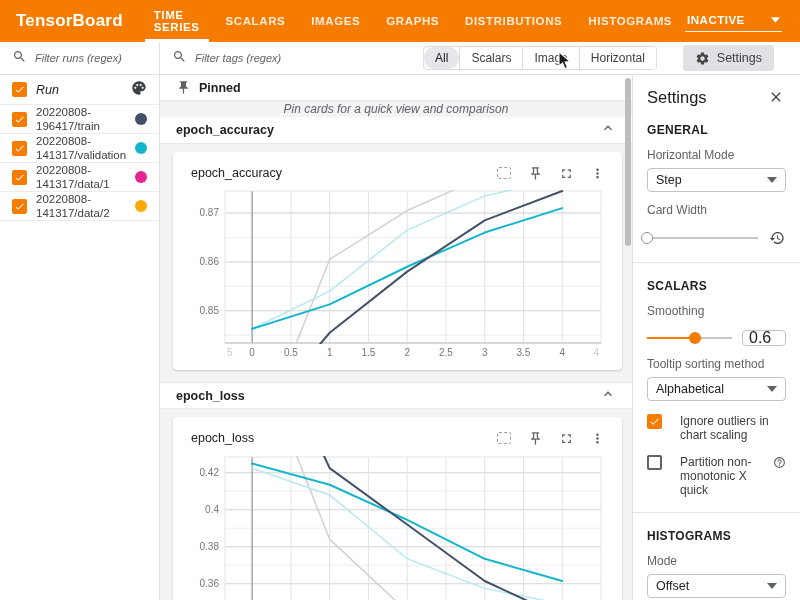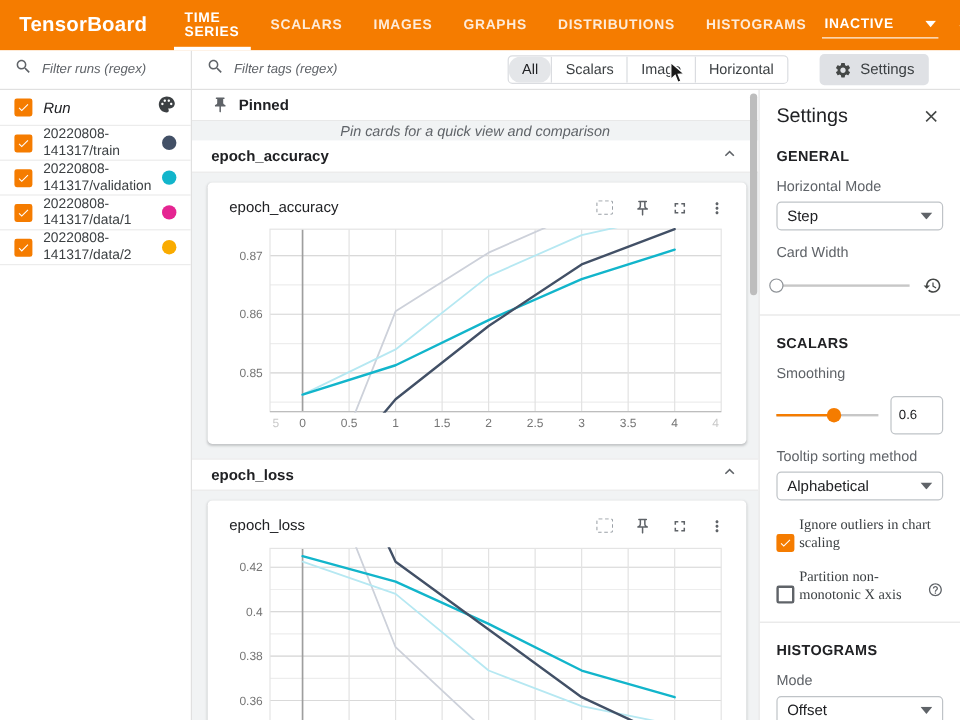--- a/index.html
+++ b/index.html
@@ -84,22 +84,22 @@
   .sel-val { flex:1; font-size:12.5px; color:#202124; }
   .sel svg { fill:#5f6368; }
   .slider-row { display:flex; align-items:center; margin:12px 14px 0 14px; gap:10px; }
   .slider { position:relative; height:12px; flex:1; cursor:pointer; }
   .sl-track { position:absolute; left:0; right:0; top:5px; height:2px; background:#c7c7c7; }
   .sl-fill { position:absolute; left:0; top:5px; height:2px; background:#f57c00; }
   .sl-thumb { position:absolute; top:0; width:12px; height:12px; border-radius:50%; background:#f57c00; }
   .sl-thumb.hollow { background:#fff; border:1.5px solid #8f9398; }
   .reset-btn { width:18px; height:18px; flex:none; display:flex; align-items:center; justify-content:center; cursor:pointer; }
   .reset-btn svg { fill:#444746; }
-  .num-input { width:44px; height:32px; border:1px solid #bfc3c7; border-radius:4px; font-size:11px; color:#202124; padding:0 6px; font-family:inherit; outline:none; }
-  .check-row { display:flex; align-items:flex-end; gap:4px; margin:13px 14px 0 14px;font-family:Liberation Serif, serif; }
+  .num-input { width:44px; height:16px; border:1px solid #bfc3c7; border-radius:4px; font-size:16px; color:#202124; padding:0 6px; font-family:inherit; outline:none; }
+  .check-row { display:flex; align-items:flex-start; gap:18px; margin:13px 14px 0 14px; }
   .check-row .lbl { font-size:12px; color:#3c4043; }
   .help-ic svg { fill:#5f6368; }
   .divider { border-top:1px solid #e5e5e5; margin-top:15px; }
 
   .cursor { position:absolute; left:558px; top:51px; z-index:50; pointer-events:none; }
 </style>
 </head>
 <body>
 
 <div class="app">
@@ -191,21 +191,21 @@
             </svg>
         </span>
       </div>
 
       <div class="run-row">
         <span class="cbx on">
           <svg viewBox="0 0 24 24">
               <path d="M9 16.2 4.8 12l-1.4 1.4L9 19 21 7l-1.4-1.4z" fill="#fff"></path>
             </svg>
         </span>
-        <span class="run-name">20220808-141317/train</span>
+        <span class="run-name">20220808-196417/train</span>
         <span class="run-dot" style="background:#425066"></span>
       </div>
       <div class="run-row">
         <span class="cbx on">
           <svg viewBox="0 0 24 24">
               <path d="M9 16.2 4.8 12l-1.4 1.4L9 19 21 7l-1.4-1.4z" fill="#fff"></path>
             </svg>
         </span>
         <span class="run-name">20220808-141317/validation</span>
         <span class="run-dot" style="background:#12b5cb"></span>
@@ -449,21 +449,21 @@
           <svg viewBox="0 0 24 24">
               <path d="M9 16.2 4.8 12l-1.4 1.4L9 19 21 7l-1.4-1.4z" fill="#fff"></path>
             </svg>
         </span>
         <span class="lbl">Ignore outliers in chart scaling</span>
       </div>
       <div class="check-row">
         <span class="cbx">
           
         </span>
-        <span class="lbl">Partition non-monotonic X axis</span>
+        <span class="lbl">Partition non-monotonic X quick</span>
         <span class="help-ic">
           <svg width="13" height="13" viewBox="0 0 24 24">
               <path d="M11 18h2v-2h-2v2zm1-16C6.48 2 2 6.48 2 12s4.48 10 10 10 10-4.48 10-10S17.52 2 12 2zm0 18c-4.41 0-8-3.59-8-8s3.59-8 8-8 8 3.59 8 8-3.59 8-8 8zm0-14c-2.21 0-4 1.79-4 4h2c0-1.1.9-2 2-2s2 .9 2 2c0 2-3 1.75-3 5h2c0-2.25 3-2.5 3-5 0-2.21-1.79-4-4-4z"></path>
             </svg>
         </span>
       </div>
       <div class="divider"></div>
 
       <div class="sec-h">HISTOGRAMS</div>
       <div class="s-label">Mode</div>

